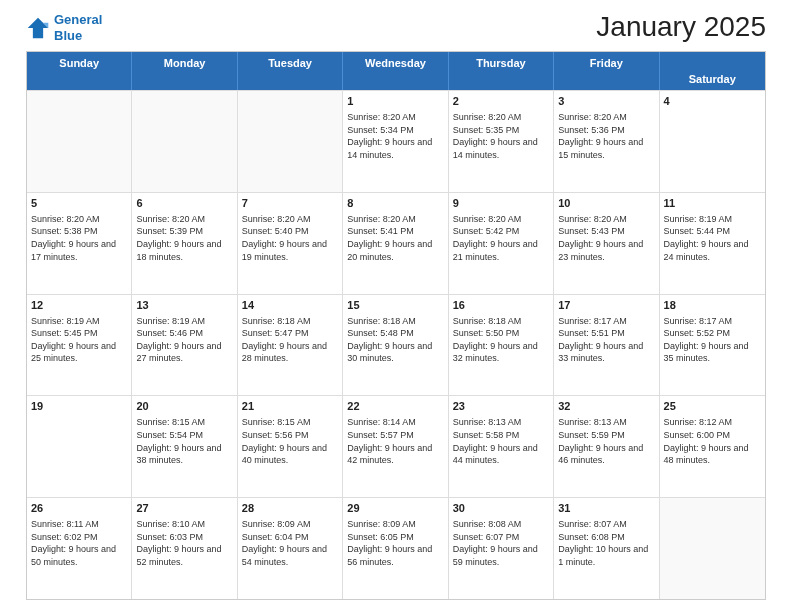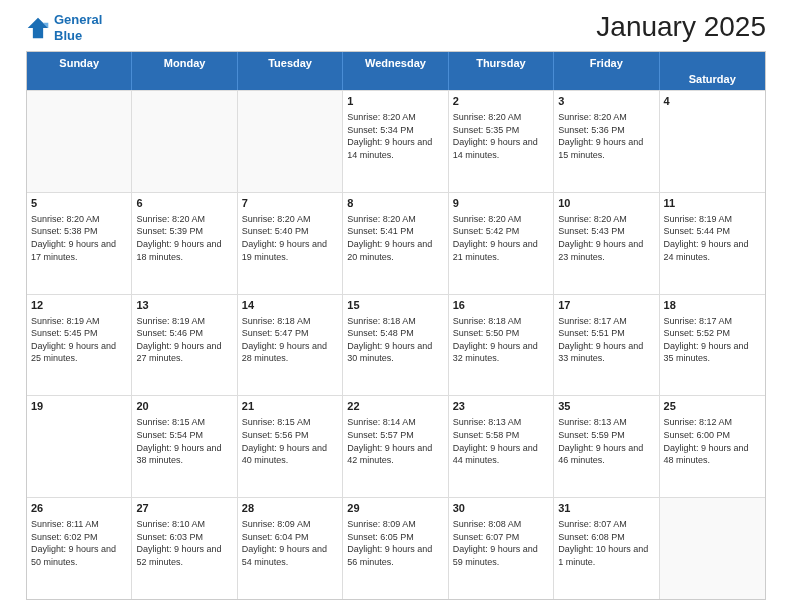--- a/index.html
+++ b/index.html
@@ -234,21 +234,21 @@
           </div>
           <div class="cal-cell">
             <span class="day-num">22</span>
             <div class="day-detail">Sunrise: 8:14 AM<br>Sunset: 5:57 PM<br>Daylight: 9 hours and 42 minutes.</div>
           </div>
           <div class="cal-cell">
             <span class="day-num">23</span>
             <div class="day-detail">Sunrise: 8:13 AM<br>Sunset: 5:58 PM<br>Daylight: 9 hours and 44 minutes.</div>
           </div>
           <div class="cal-cell">
-            <span class="day-num">35</span>
+            <span class="day-num">32</span>
             <div class="day-detail">Sunrise: 8:13 AM<br>Sunset: 5:59 PM<br>Daylight: 9 hours and 46 minutes.</div>
           </div>
           <div class="cal-cell">
             <span class="day-num">25</span>
             <div class="day-detail">Sunrise: 8:12 AM<br>Sunset: 6:00 PM<br>Daylight: 9 hours and 48 minutes.</div>
           </div>
         </div>
         <div class="cal-row">
           <div class="cal-cell">
             <span class="day-num">26</span>

